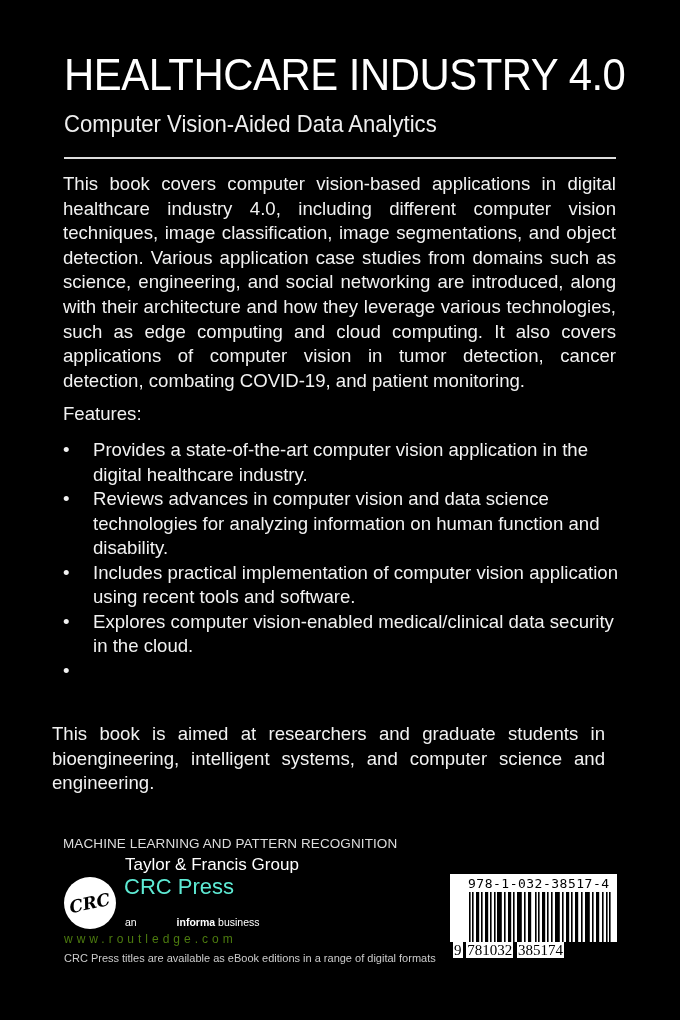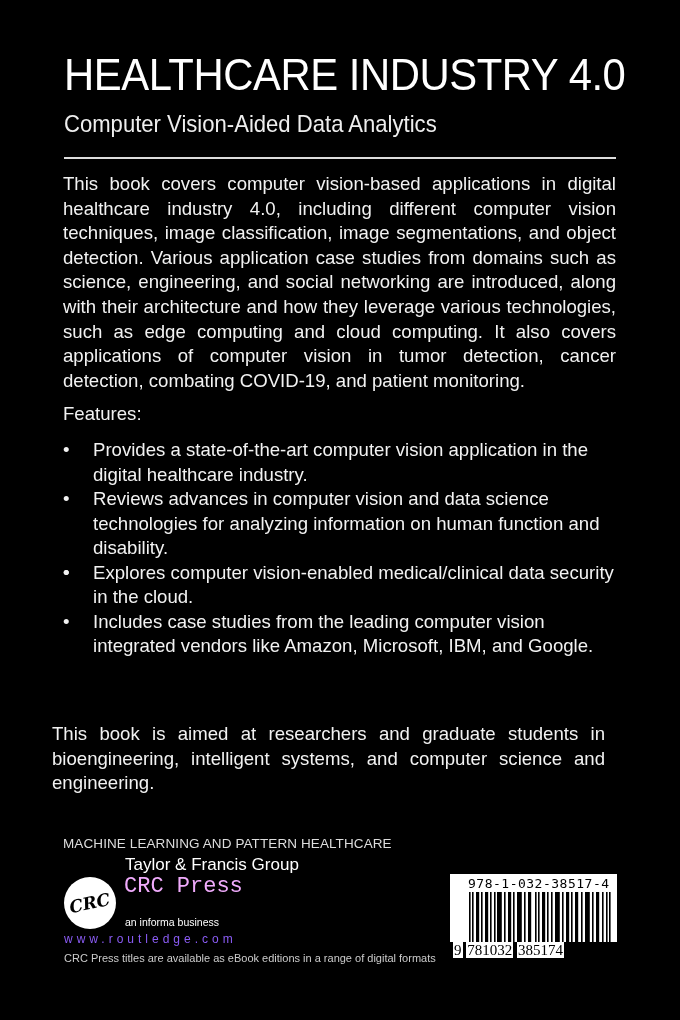--- a/index.html
+++ b/index.html
@@ -9,25 +9,25 @@
   .rule { position:absolute; left:64px; top:157px; width:552px; height:2px; background:#ddd; }
   .blurb { position:absolute; left:63px; top:172px; width:553px; font-size:18.6px; line-height:24.6px; text-align:justify; color:#f2f2f2; margin:0; }
   .features-head { position:absolute; left:63px; top:403px; font-size:18.6px; color:#f2f2f2; margin:0; }
   ul.features { position:absolute; left:63px; top:438px; width:560px; margin:0; padding:0; list-style:none; font-size:18.6px; line-height:24.5px; color:#f2f2f2; }
   ul.features li { position:relative; padding-left:30px; margin-bottom:0; }
   ul.features li .bullet { position:absolute; left:0; top:0; }
   .audience { position:absolute; left:52px; top:722px; width:553px; font-size:18.6px; line-height:24.6px; text-align:justify; color:#f2f2f2; margin:0; }
   .series { position:absolute; left:63px; top:836px; font-size:13.5px; color:#ddd; letter-spacing:0.1px; white-space:nowrap; }
   .logo-circle { position:absolute; left:64px; top:877px; width:52px; height:52px; border-radius:50%; background:#fff; display:flex; align-items:center; justify-content:center; }
   .logo-circle span { color:#000; font-family:"DejaVu Serif", serif; font-style:italic; font-weight:bold; font-size:17px; transform:rotate(-12deg); }
-  .pub-name { position:absolute; left:124px; top:876px; font-size:22px; color:#f0abfc; line-height:1; white-space:nowrap;font-family:Liberation Mono, monospace; }
+  .pub-name { position:absolute; left:124px; top:876px; font-size:22px; color:#5eead4; line-height:1; white-space:nowrap; }
   .pub-group { position:absolute; left:125px; top:855px; font-size:17px; color:#fff; white-space:nowrap; }
   .pub-informa { position:absolute; left:125px; top:916px; font-size:10.5px; color:#fff; white-space:nowrap; }
-  .pub-informa b { font-weight:normal; }
-  .website { position:absolute; left:64px; top:932px; font-size:12px; letter-spacing:4px; color:#8b5cf6; white-space:nowrap; }
+  .pub-informa b { font-weight:bold;margin-left:37px; }
+  .website { position:absolute; left:64px; top:932px; font-size:12px; letter-spacing:4px; color:#4d7c0f; white-space:nowrap; }
   .ebook-note { position:absolute; left:64px; top:952px; font-size:11px; color:#ccc; white-space:nowrap;text-align:right; }
   .barcode-box { position:absolute; left:450px; top:874px; width:167px; height:68px; background:#fff; }
   .isbn-top { position:absolute; left:18px; top:2px; font-family:"DejaVu Sans Mono", monospace; font-size:13px; color:#000; letter-spacing:0.5px; white-space:nowrap; }
   .bars { position:absolute; left:19px; top:18px; width:144px; height:58px; }
   .isbn-bottom { position:absolute; left:3px; top:68px; font-family:Liberation Serif, serif; font-size:15px; color:#000; white-space:nowrap; background:transparent; }
   .isbn-bottom span { background:#fff; padding:0 1px; }
 </style>
 </head>
 <body>
 
@@ -36,28 +36,28 @@
   <div class="subtitle">Computer Vision-Aided Data Analytics</div>
   <div class="rule"></div>
 
   <p class="blurb">This book covers computer vision-based applications in digital healthcare industry 4.0, including different computer vision techniques, image classification, image segmentations, and object detection. Various application case studies from domains such as science, engineering, and social networking are introduced, along with their architecture and how they leverage various technologies, such as edge computing and cloud computing. It also covers applications of computer vision in tumor detection, cancer detection, combating COVID-19, and patient monitoring.</p>
 
   <p class="features-head">Features:</p>
 
   <ul class="features">
     <li><span class="bullet">•</span><span>Provides a state-of-the-art computer vision application in the digital healthcare industry.</span></li>
     <li><span class="bullet">•</span><span>Reviews advances in computer vision and data science technologies for analyzing information on human function and disability.</span></li>
+    <li><span class="bullet">•</span><span>Includes practical implementation of computer vision application using recent tools and software.</span></li>
+    <li><span class="bullet">•</span><span>Explores computer vision-enabled medical/clinical data security in the cloud.</span></li>
     <li><span class="bullet">•</span></li>
-    <li><span class="bullet">•</span><span>Explores computer vision-enabled medical/clinical data security in the cloud.</span></li>
-    <li><span class="bullet">•</span><span>Includes case studies from the leading computer vision integrated vendors like Amazon, Microsoft, IBM, and Google.</span></li>
   </ul>
 
   <p class="audience">This book is aimed at researchers and graduate students in bioengineering, intelligent systems, and computer science and engineering.</p>
 
-  <div class="series">MACHINE LEARNING AND PATTERN HEALTHCARE</div>
+  <div class="series">MACHINE LEARNING AND PATTERN RECOGNITION</div>
 
   <div class="logo-circle">
     <span>CRC</span>
   </div>
   <div class="pub-name">CRC Press</div>
   <div class="pub-group">Taylor &amp; Francis Group</div>
   <div class="pub-informa"><span>an </span><b>informa</b><span> business</span></div>
   <div class="website">www.routledge.com</div>
   <div class="ebook-note">CRC Press titles are available as eBook editions in a range of digital formats</div>
 

